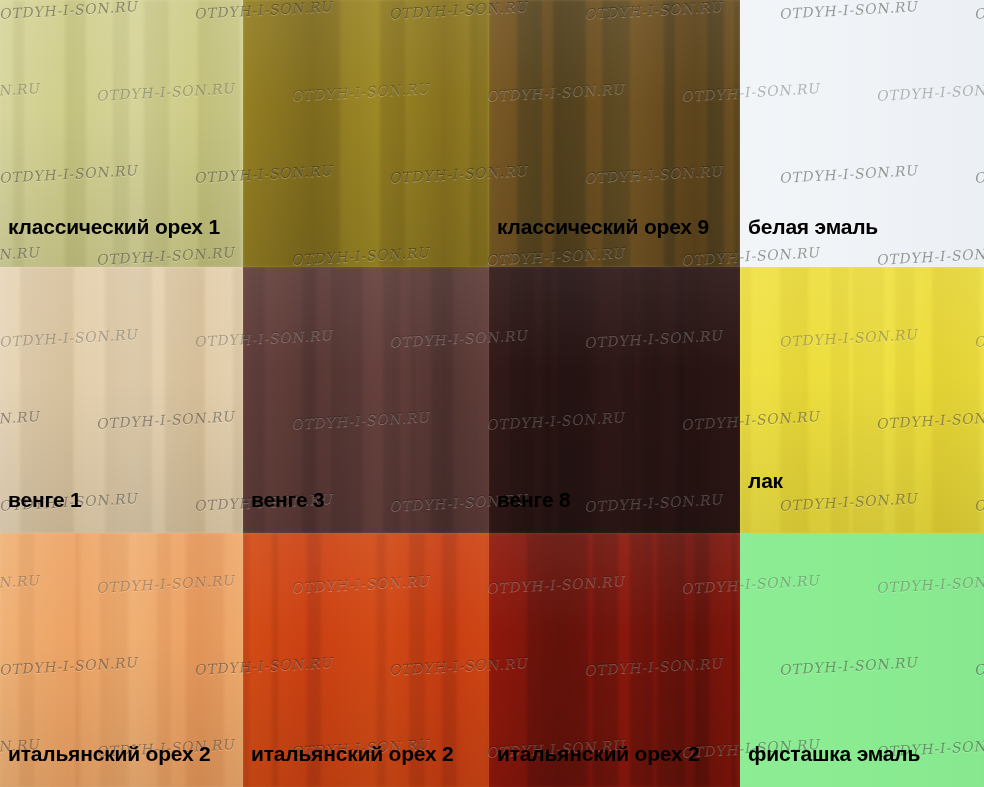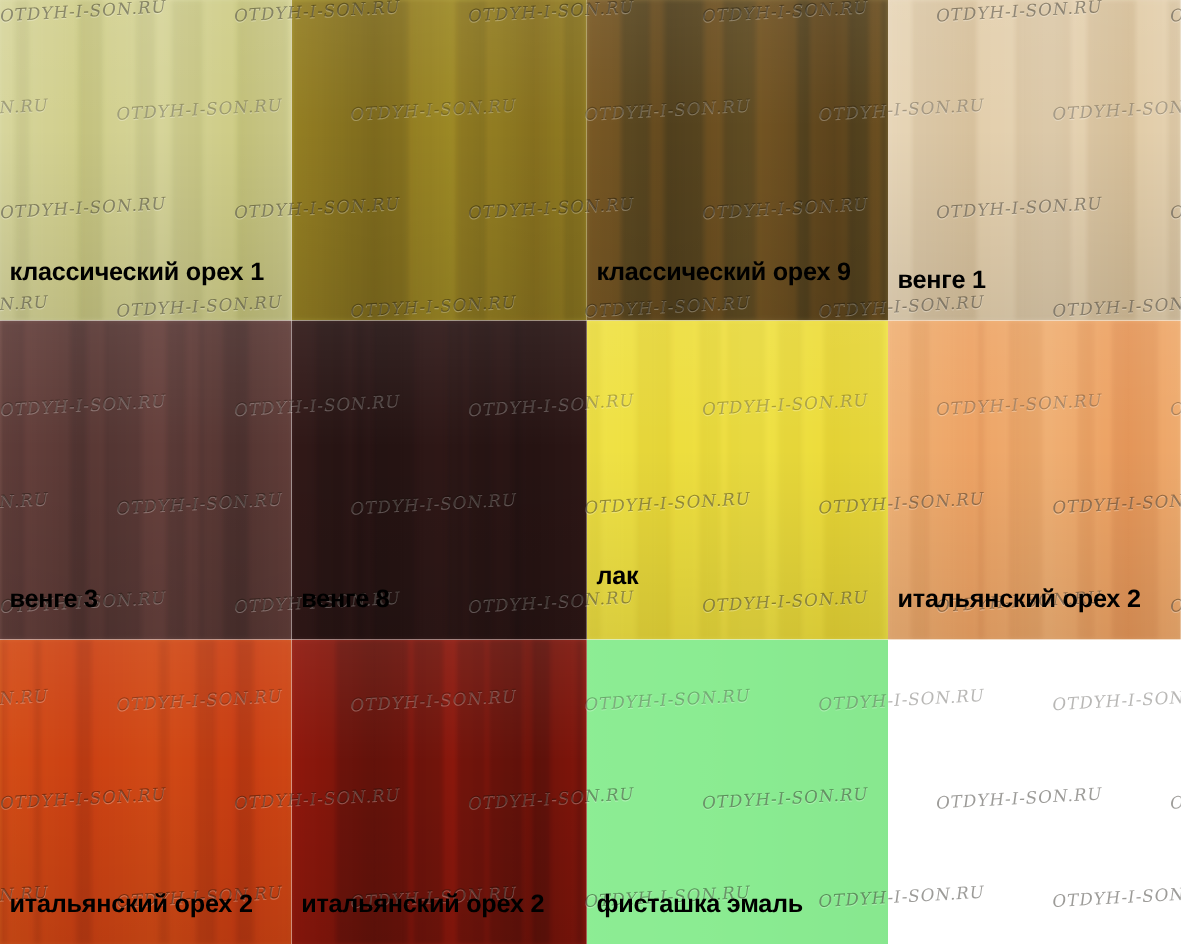--- a/index.html
+++ b/index.html
@@ -104,20 +104,27 @@
     </div>
 
     <div class="swatch">
       <div class="base" style="background: rgb(122, 99, 48);"></div>
       <div class="grain" style="background: linear-gradient(90deg, rgb(168, 118, 46) 0%, rgb(168, 118, 46) 2.88%, rgb(168, 118, 46) 2.88%, rgb(168, 118, 46) 11.26%, rgb(74, 60, 28) 11.26%, rgb(74, 60, 28) 14.3%, rgb(74, 60, 28) 14.3%, rgb(74, 60, 28) 21.14%, rgb(168, 118, 46) 21.14%, rgb(168, 118, 46) 25.58%, rgb(74, 60, 28) 25.58%, rgb(74, 60, 28) 32.24%, rgb(74, 60, 28) 32.24%, rgb(74, 60, 28) 35.98%, rgb(74, 60, 28) 35.98%, rgb(74, 60, 28) 38.8%, rgb(168, 118, 46) 38.8%, rgb(168, 118, 46) 45.21%, rgb(74, 60, 28) 45.21%, rgb(74, 60, 28) 46.54%, rgb(74, 60, 28) 46.54%, rgb(74, 60, 28) 51.45%, rgb(74, 60, 28) 51.45%, rgb(74, 60, 28) 54.23%, rgb(74, 60, 28) 54.23%, rgb(74, 60, 28) 56.06%, rgb(168, 118, 46) 56.06%, rgb(168, 118, 46) 57.72%, rgb(168, 118, 46) 57.72%, rgb(168, 118, 46) 64.98%, rgb(168, 118, 46) 64.98%, rgb(168, 118, 46) 67.51%, rgb(168, 118, 46) 67.51%, rgb(168, 118, 46) 69.63%, rgb(74, 60, 28) 69.63%, rgb(74, 60, 28) 74.11%, rgb(168, 118, 46) 74.11%, rgb(168, 118, 46) 81.23%, rgb(168, 118, 46) 81.23%, rgb(168, 118, 46) 86.69%, rgb(74, 60, 28) 86.69%, rgb(74, 60, 28) 90.57%, rgb(74, 60, 28) 90.57%, rgb(74, 60, 28) 93.62%, rgb(168, 118, 46) 93.62%, rgb(168, 118, 46) 97.59%, rgb(74, 60, 28) 97.59%, rgb(74, 60, 28) 100%); opacity: 0.43; filter: blur(1.6px);"></div>
       <div class="grain2" style="background: linear-gradient(90deg, rgba(255, 255, 255, 0.3) 0%, rgba(0, 0, 0, 0.1) 28%, rgba(255, 255, 255, 0.22) 55%, rgba(0, 0, 0, 0.22) 82%, rgba(255, 255, 255, 0.1) 100%); opacity: 0.55;"></div>
       <div class="shade" style="background: linear-gradient(rgba(255, 255, 255, 0.07) 0%, rgba(0, 0, 0, 0) 40%, rgba(0, 0, 0, 0.09) 100%);"></div>
       <div class="label bottom">классический орех 9</div>
     </div>
 
+    <div class="swatch">
+      <div class="base" style="background: rgb(242, 245, 248);"></div>
+      <div class="grain" style="background: linear-gradient(90deg, rgb(255, 255, 255) 0%, rgb(242, 245, 248) 55%, rgb(227, 233, 239) 100%); opacity: 0.25;"></div>
+      <div class="grain2" style="background: none;"></div>
+      <div class="shade" style="background: none;"></div>
+      <div class="label bottom">белая эмаль</div>
+    </div>
 
     <div class="swatch">
       <div class="base" style="background: rgb(231, 214, 184);"></div>
       <div class="grain" style="background: linear-gradient(90deg, rgb(244, 232, 210) 0%, rgb(244, 232, 210) 8.05%, rgb(203, 181, 145) 8.05%, rgb(203, 181, 145) 12.64%, rgb(203, 181, 145) 12.64%, rgb(203, 181, 145) 17.81%, rgb(203, 181, 145) 17.81%, rgb(203, 181, 145) 26%, rgb(203, 181, 145) 26%, rgb(203, 181, 145) 30.38%, rgb(244, 232, 210) 30.38%, rgb(244, 232, 210) 37.89%, rgb(244, 232, 210) 37.89%, rgb(244, 232, 210) 39.86%, rgb(244, 232, 210) 39.86%, rgb(244, 232, 210) 43.34%, rgb(203, 181, 145) 43.34%, rgb(203, 181, 145) 51.7%, rgb(203, 181, 145) 51.7%, rgb(203, 181, 145) 54.41%, rgb(203, 181, 145) 54.41%, rgb(203, 181, 145) 62.47%, rgb(244, 232, 210) 62.47%, rgb(244, 232, 210) 68.03%, rgb(203, 181, 145) 68.03%, rgb(203, 181, 145) 74.74%, rgb(203, 181, 145) 74.74%, rgb(203, 181, 145) 76.67%, rgb(203, 181, 145) 76.67%, rgb(203, 181, 145) 84.54%, rgb(244, 232, 210) 84.54%, rgb(244, 232, 210) 91.83%, rgb(244, 232, 210) 91.83%, rgb(244, 232, 210) 95.75%, rgb(203, 181, 145) 95.75%, rgb(203, 181, 145) 100%); opacity: 0.2925; filter: blur(1.6px);"></div>
       <div class="grain2" style="background: linear-gradient(90deg, rgba(255, 255, 255, 0.3) 0%, rgba(0, 0, 0, 0.1) 28%, rgba(255, 255, 255, 0.22) 55%, rgba(0, 0, 0, 0.22) 82%, rgba(255, 255, 255, 0.1) 100%); opacity: 0.4125;"></div>
       <div class="shade" style="background: linear-gradient(rgba(255, 255, 255, 0.07) 0%, rgba(0, 0, 0, 0) 40%, rgba(0, 0, 0, 0.09) 100%);"></div>
       <div class="label bottom-low">венге 1</div>
     </div>
 
     <div class="swatch">

